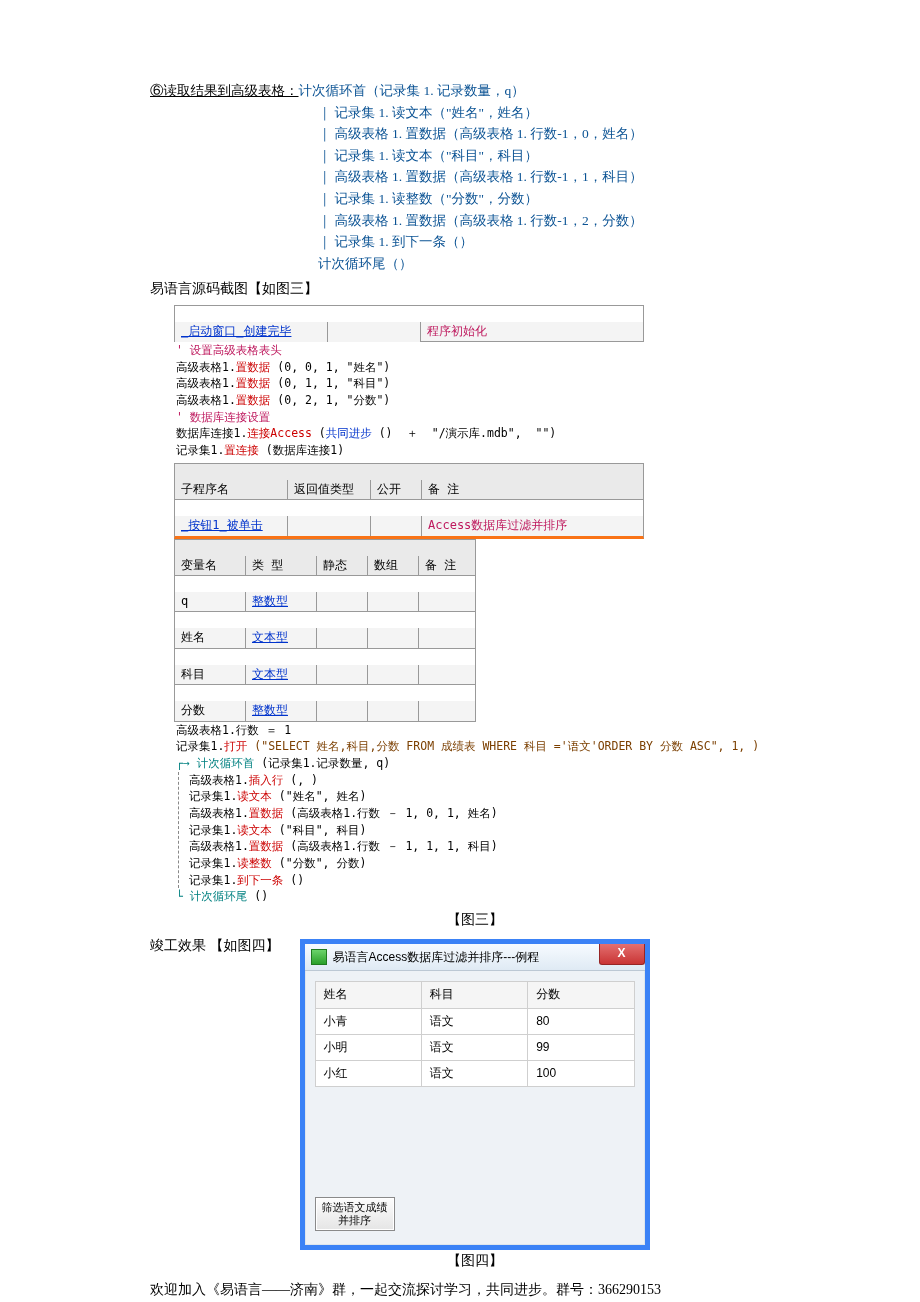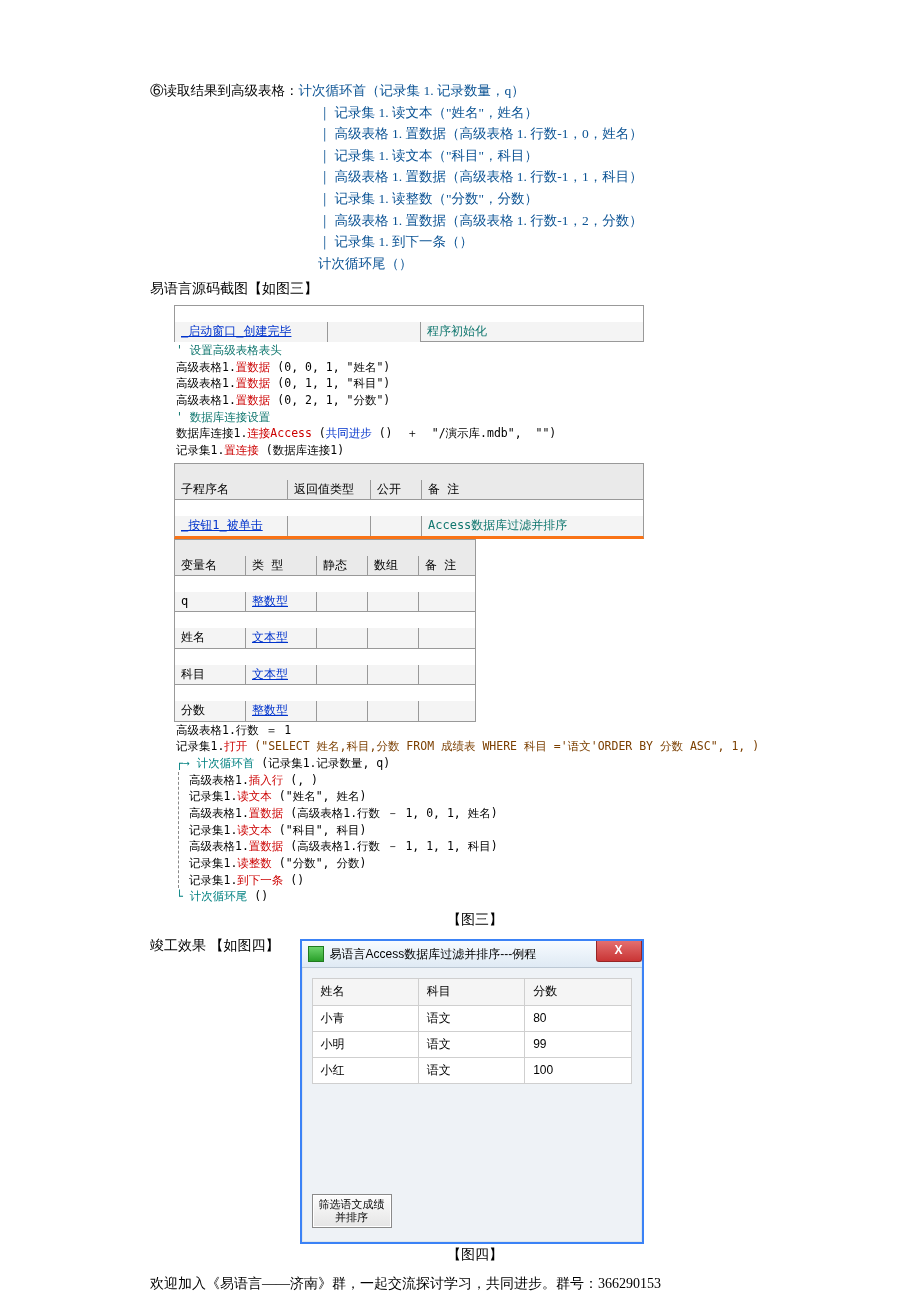--- a/index.html
+++ b/index.html
@@ -10,21 +10,21 @@
     padding: 80px 120px 80px 150px;
     width: 920px;
     box-sizing: border-box;
     background: #fff;
     line-height: 1.6;
   }
   .code-blue { color: #0b5394; }
   .code-block { margin-left: 0; }
   .code-line { white-space: pre; font-size: 13.5px; }
   .caption { text-align: center; font-weight: normal; }
-  .section-label { color: #000; }
+  .section-label { color: #000; text-decoration: underline; }
 
   
   .ide-box {
     margin: 4px 0 4px 24px;
     width: 470px;
     font-family: "SimSun", monospace;
     font-size: 12px;
     line-height: 1.45;
     color: #000;
   }
@@ -37,37 +37,37 @@
   .ide-cell {
     border-right: 1px solid #999;
     padding: 1px 6px;
     background: #f4f4f4;
     margin-top: 16px;
   }
   .ide-cell:last-child { border-right: none; }
   .ide-header-cell { background: #eaeaea; }
   .ide-link { color: #0033cc; text-decoration: underline; }
   .ide-plain { padding-left: 2px; white-space: pre; font-size: 11.5px; }
-  .ide-comment { color: #0f766e; }
+  .ide-comment { color: #be185d; }
   .ide-red { color: #cc0000; }
   .ide-blue { color: #0033cc; }
   .ide-teal { color: #008080; }
   .ide-brown { color: #7b3f00; }
   .dashed-block {
     border-left: 1px dashed #888;
     margin-left: 4px;
     padding-left: 8px;
   }
 
   
   .app-wrap { text-align: center; margin-top: 8px; }
   .app-window {
     display: inline-block;
     width: 340px;
-    border: 2px solid #3b82f6;
+    border: 5px solid #3b82f6;
     background: #eef2f6;
     font-family: "Microsoft YaHei", "SimSun", sans-serif;
     font-size: 12px;
     text-align: left;
     vertical-align: top;
     box-shadow: 0 0 0 1px #dfe6ec inset;
   }
   .titlebar {
     display: flex;
     align-items: center;

